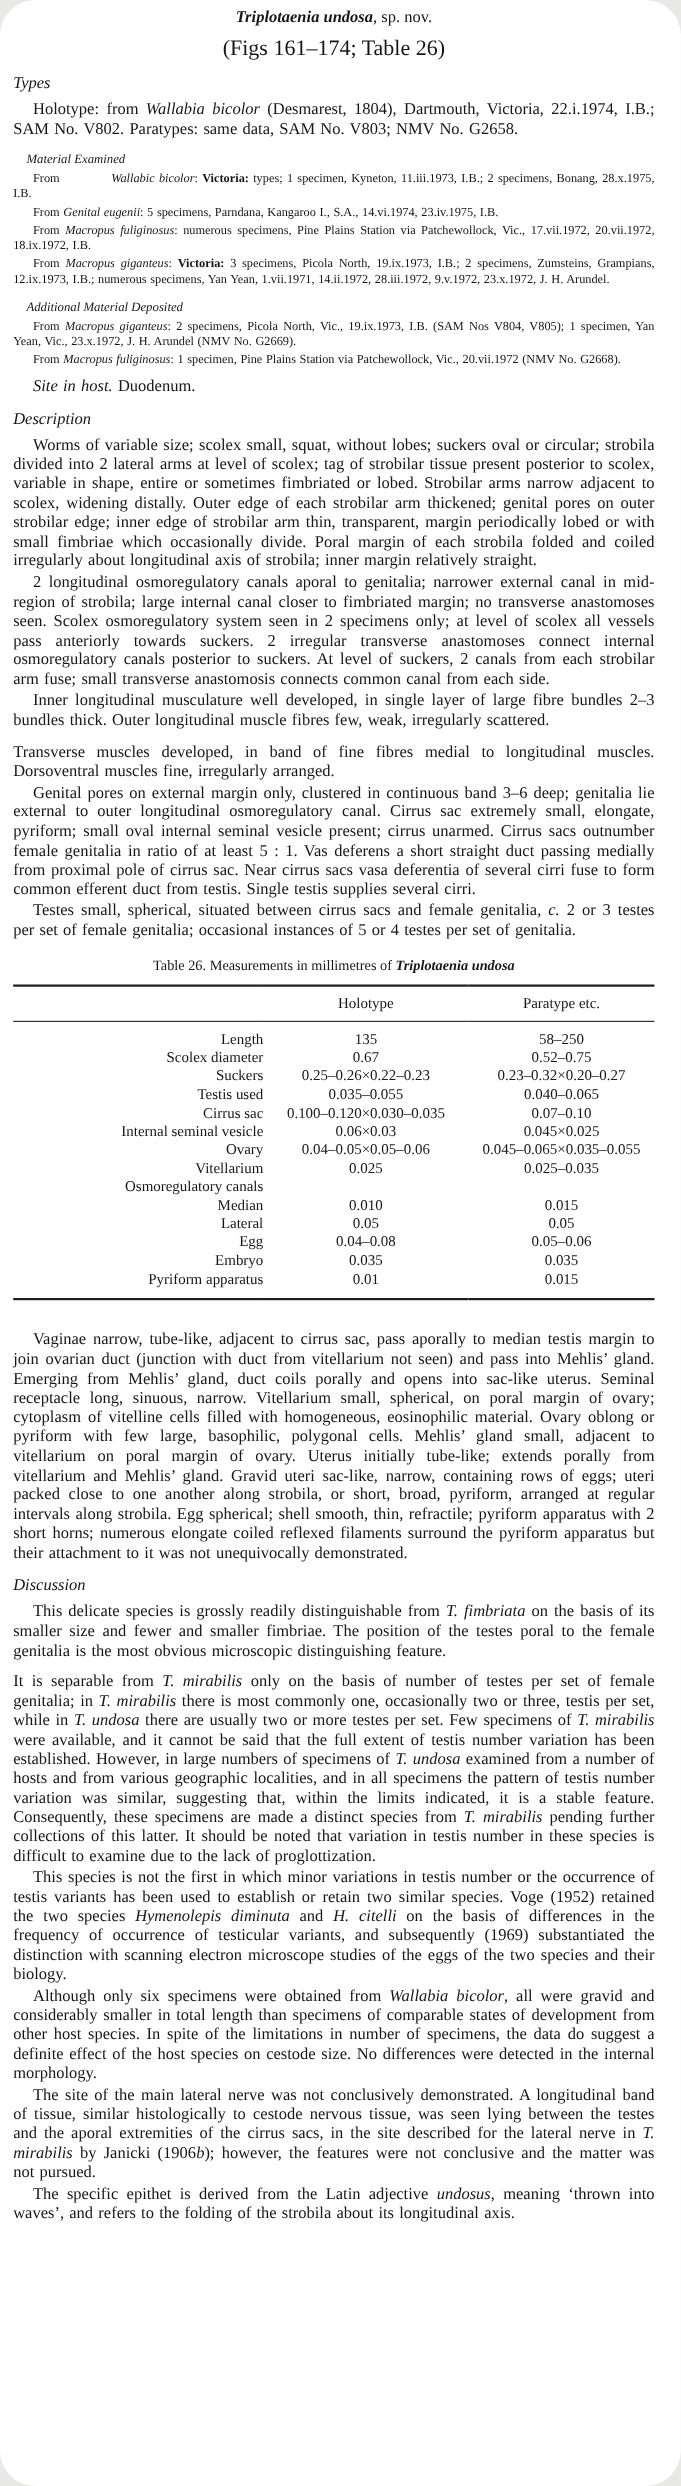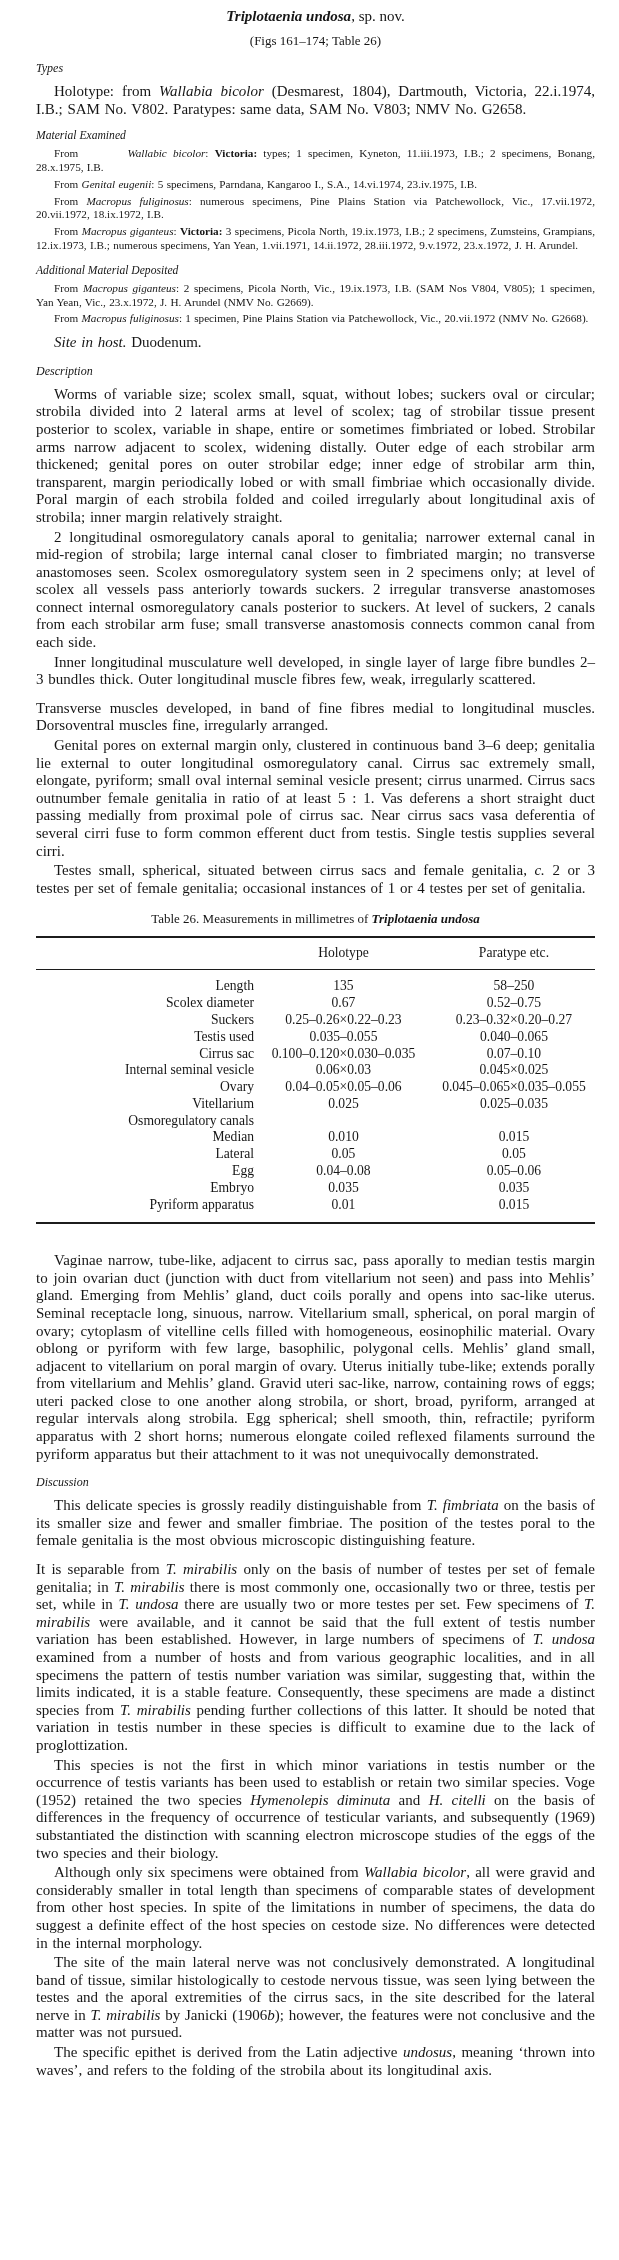--- a/index.html
+++ b/index.html
@@ -1,25 +1,26 @@
 <!DOCTYPE html>
 <html><head>
 <meta charset="utf-8">
 <style>
   html,body{margin:0;padding:0;background:#e8e8e6;}
   .page{
     width:619px;height:2260px;box-sizing:border-box;
     margin:0 auto;background:#ffffff;color:#161616;
-    padding:6px 24px 10px 36px;overflow:hidden;
+    padding:6px 24px 10px 12px;overflow:hidden;
     font-family:"Liberation Serif","DejaVu Serif",serif;
+    border-radius:32px;
   }
   .title{text-align:center;font-size:15px;padding-top:2px;}
-  .subtitle{text-align:center;font-size:13px;margin-top:8px;}
-  .h{font-style:italic;font-size:12px;margin:12px 0 7px 0;}
-  .h.small-h{font-size:11.6px;margin:11px 0 5px 0;}
+  .subtitle{text-align:center;font-size:20px;margin-top:8px;}
+  .h{font-style:italic;font-size:15px;margin:12px 0 7px 0;}
+  .h.small-h{font-size:11.6px;margin:11px 0 5px 12px;}
   .para{font-size:15px;line-height:17.6px;text-align:justify;margin:0 0 2px 0;word-spacing:1px;}
   .para.small{font-size:11.2px;line-height:13.8px;margin:0 0 3px 0;word-spacing:0.5px;}
   .indent{text-indent:18px;}
   .gap-top{margin-top:11px;}
   .site-para{margin-top:8px;}
   .table-block{margin:14px 0 28px 0;}
   .caption{text-align:center;font-size:13px;margin-bottom:9px;}
   table.meas{width:100%;border-collapse:collapse;font-size:13.6px;
     border-top:2px solid #1c1c1c;border-bottom:2px solid #1c1c1c;}
   table.meas thead th{font-weight:normal;padding:7px 0 8px 0;
@@ -53,21 +54,21 @@
   <p class="para small indent"><span>From </span><span style="font-style: italic;">Macropus fuliginosus</span><span>:  1 specimen, Pine Plains Station via Patchewollock, Vic., 20.vii.1972 (NMV No. G2668).</span></p>
 
   <p class="para indent site-para"><span style="font-style: italic;">Site in host.</span><span>  Duodenum.</span></p>
 
   <div class="h">Description</div>
   <p class="para indent"><span>Worms of variable size;  scolex small, squat, without lobes;  suckers oval or circular;  strobila divided into 2 lateral arms at level of scolex;  tag of strobilar tissue present posterior to scolex, variable in shape, entire or sometimes fimbriated or lobed.  Strobilar arms narrow adjacent to scolex, widening distally.  Outer edge of each strobilar arm thickened;  genital pores on outer strobilar edge;  inner edge of strobilar arm thin, transparent, margin periodically lobed or with small fimbriae which occasionally divide.  Poral margin of each strobila folded and coiled irregularly about longitudinal axis of strobila;  inner margin relatively straight.</span></p>
   <p class="para indent"><span>2 longitudinal osmoregulatory canals aporal to genitalia;  narrower external canal in mid-region of strobila;  large internal canal closer to fimbriated margin;  no transverse anastomoses seen.  Scolex osmoregulatory system seen in 2 specimens only;  at level of scolex all vessels pass anteriorly towards suckers.  2 irregular transverse anastomoses connect internal osmoregulatory canals posterior to suckers.  At level of suckers, 2 canals from each strobilar arm fuse;  small transverse anastomosis connects common canal from each side.</span></p>
   <p class="para indent"><span>Inner longitudinal musculature well developed, in single layer of large fibre bundles 2–3 bundles thick.  Outer longitudinal muscle fibres few, weak, irregularly scattered.</span></p>
   <p class="para gap-top"><span>Transverse muscles developed, in band of fine fibres medial to longitudinal muscles. Dorsoventral muscles fine, irregularly arranged.</span></p>
   <p class="para indent"><span>Genital pores on external margin only, clustered in continuous band 3–6 deep; genitalia lie external to outer longitudinal osmoregulatory canal.  Cirrus sac extremely small, elongate, pyriform;  small oval internal seminal vesicle present;  cirrus unarmed. Cirrus sacs outnumber female genitalia in ratio of at least 5 : 1.  Vas deferens a short straight duct passing medially from proximal pole of cirrus sac.  Near cirrus sacs vasa deferentia of several cirri fuse to form common efferent duct from testis.  Single testis supplies several cirri.</span></p>
-  <p class="para indent"><span>Testes small, spherical, situated between cirrus sacs and female genitalia, </span><span style="font-style: italic;">c.</span><span> 2 or 3 testes per set of female genitalia;  occasional instances of 1 or 4 testes per set of genitalia.</span></p>
+  <p class="para indent"><span>Testes small, spherical, situated between cirrus sacs and female genitalia, </span><span style="font-style: italic;">c.</span><span> 2 or 3 testes per set of female genitalia;  occasional instances of 5 or 4 testes per set of genitalia.</span></p>
 
   <div class="table-block">
     <div class="caption"><span>Table 26.   Measurements in millimetres of </span><span style="font-style: italic; font-weight: bold;">Triplotaenia undosa</span></div>
     <table class="meas">
       <colgroup>
           <col style="width:39%">
           <col style="width:32%">
           <col style="width:29%">
         </colgroup>
       <thead>

